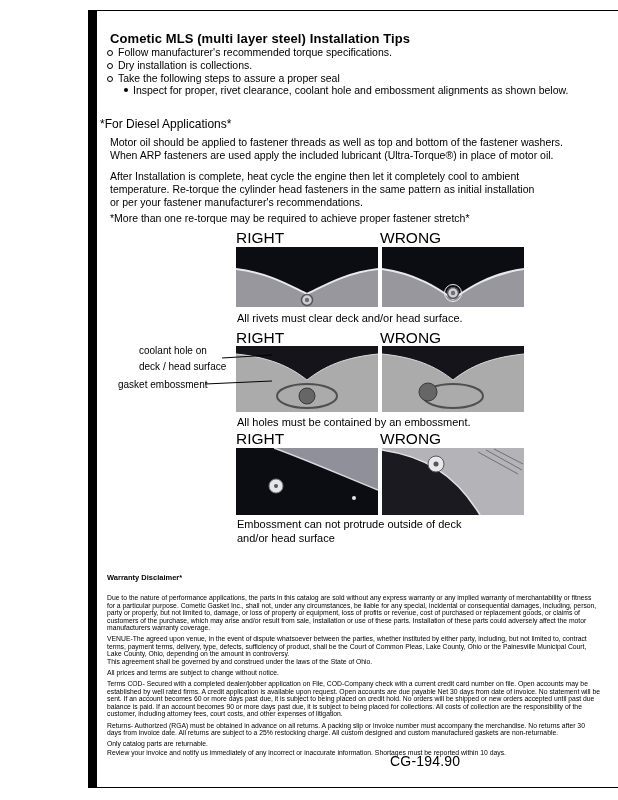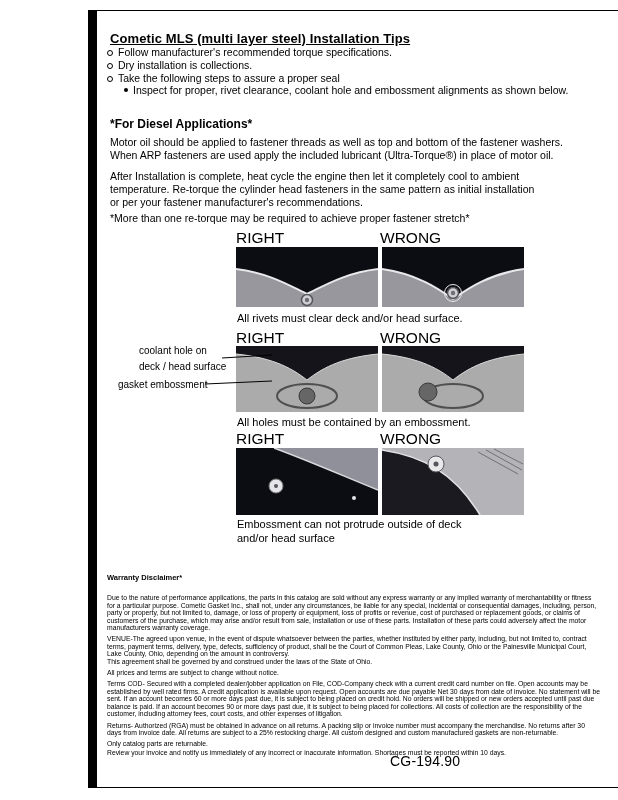--- a/index.html
+++ b/index.html
@@ -1,26 +1,26 @@
 <!DOCTYPE html>
 <html><head>
 <meta charset="utf-8">
 <style>
   html,body{margin:0;padding:0}
   body{width:618px;height:800px;position:relative;background:#ffffff;
        font-family:"Liberation Sans",sans-serif;color:#000;overflow:hidden}
   .abs{position:absolute}
   .frame{left:88px;top:10px;width:521px;height:776px;border:1.5px solid #000;border-left:9px solid #000}
-  .title{left:110px;top:22px;font-size:13px;font-weight:bold;text-decoration:underline;letter-spacing:.1px}
+  .title{left:110px;top:22px;font-size:13px;font-weight:bold;letter-spacing:.1px}
   .bullets{left:107px;top:46px;font-size:10.5px;line-height:12.8px}
   .brow{display:flex;align-items:flex-start}
   .m1{width:4px;height:4px;border:1px solid #000;border-radius:50%;margin:4px 5px 0 0;flex:none}
   .m2{width:4px;height:4px;background:#000;border-radius:50%;margin:4px 5px 0 0;flex:none}
   .sub{margin-left:17px}
-  .dheading{left:110px;top:117px;font-size:12px;font-weight:bold}
+  .dheading{left:100px;top:117px;font-size:12px;font-weight:normal}
   .para{left:110px;font-size:10.5px;line-height:13px;white-space:pre-line}
   .p1{top:136px}
   .p2{top:170px}
   .note{left:110px;top:212px;font-size:10.5px}
   .dg-head{left:236px;width:288px;display:flex;font-size:15.5px}
   .dg-head div{flex:1;text-align:left}
   .r1h{top:229px}.r2h{top:329px}.r3h{top:430px}
   .dg-imgs{left:236px;display:flex;gap:4px}
   .r1i{top:247px}.r2i{top:346px}.r3i{top:448px}
   .dimg{display:block;background:#000}

